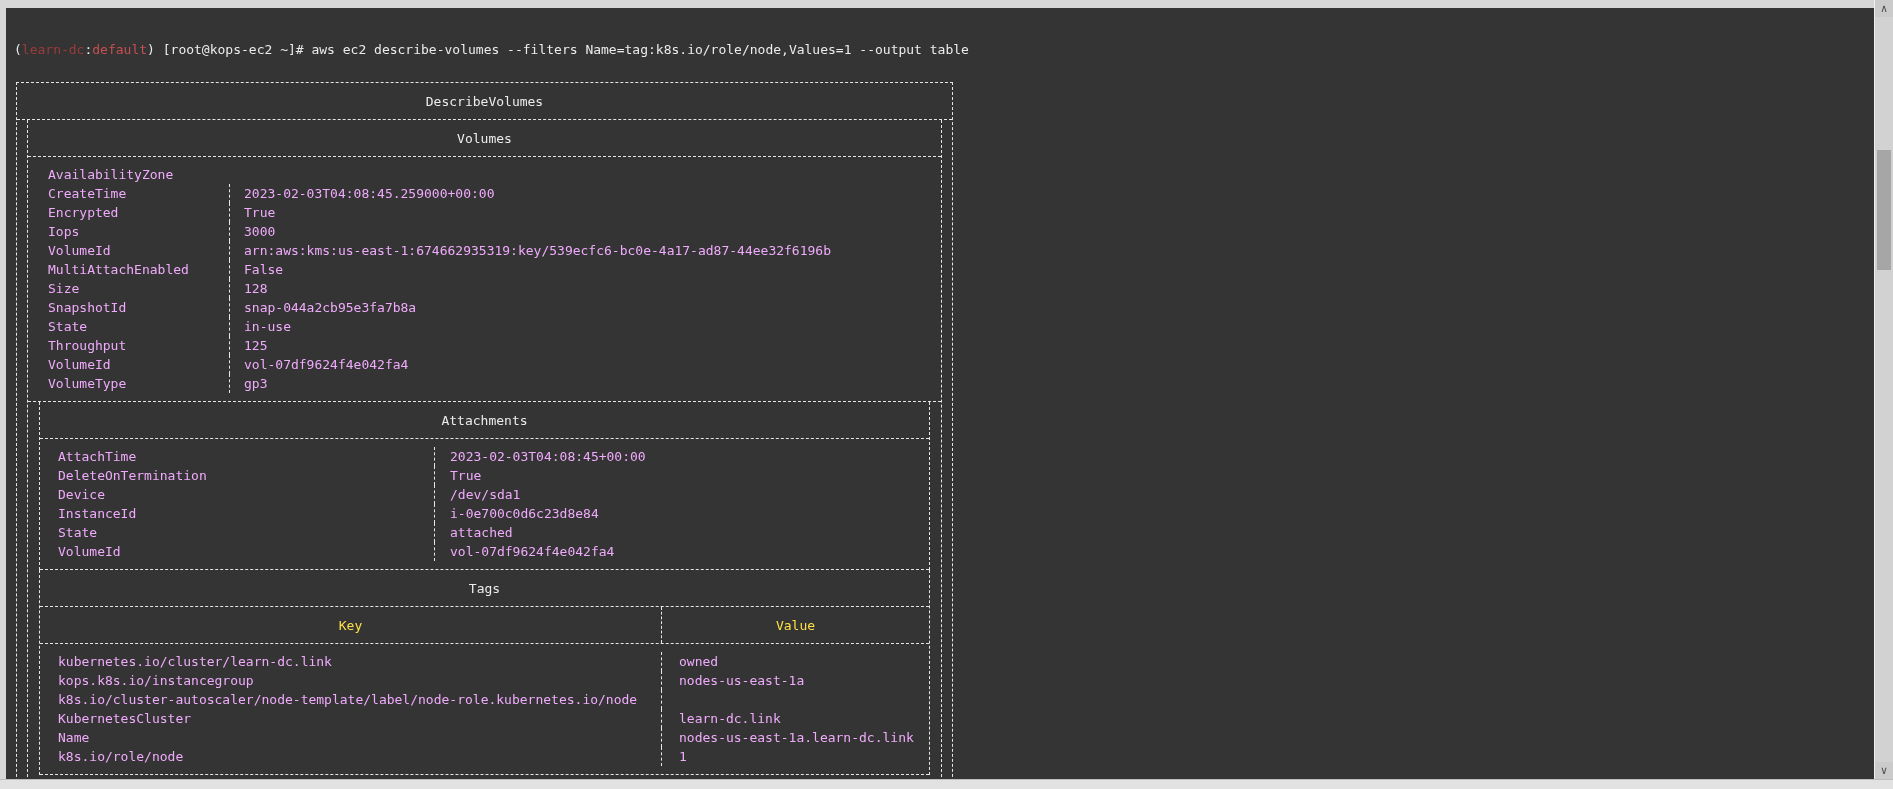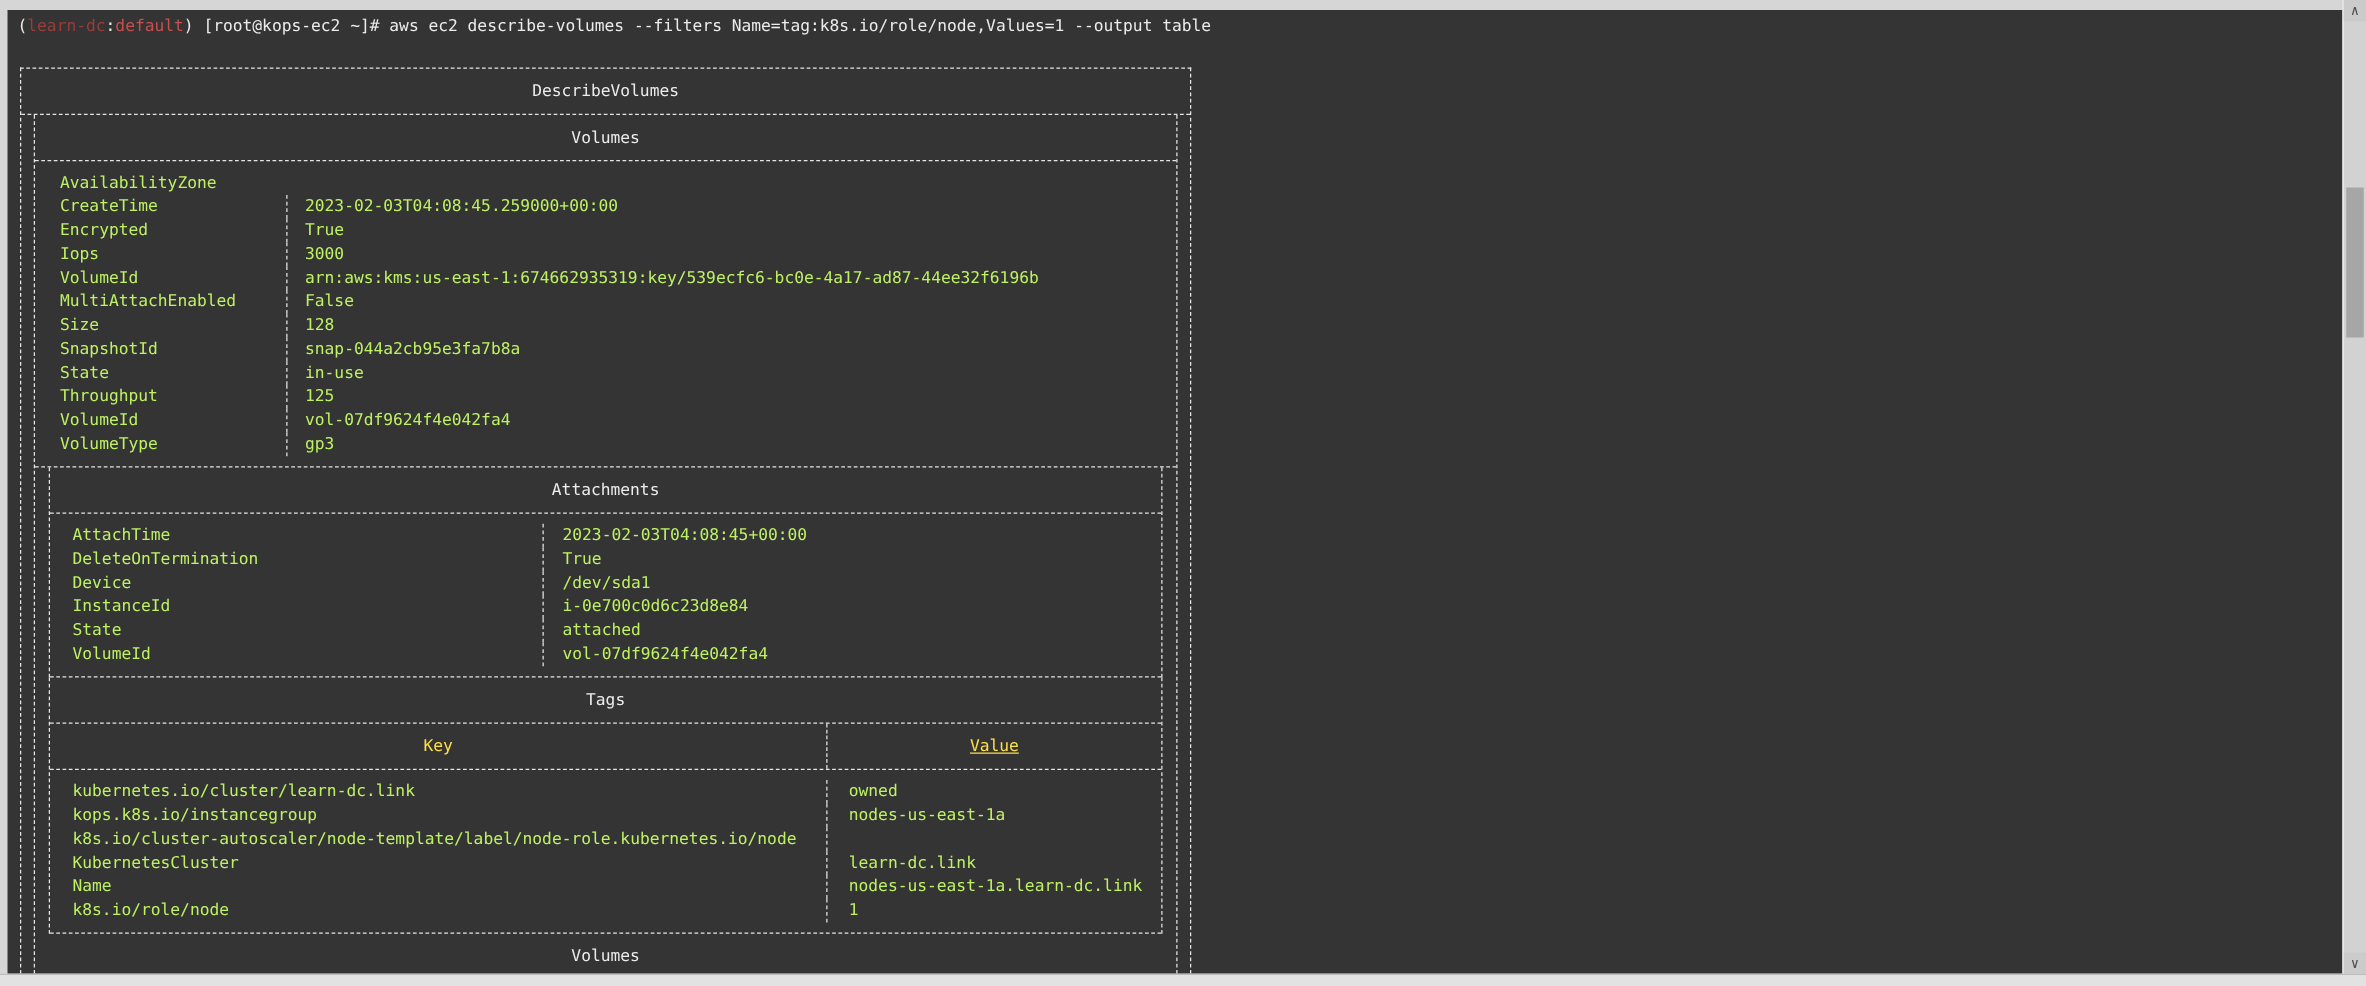--- a/index.html
+++ b/index.html
@@ -13,55 +13,55 @@
   
   .terminal {
     position:absolute; left:6px; top:8px; right:19px; bottom:10px;
     background:#343434;
     color:#ececec;
     font-size:13px; line-height:19px;
     padding:4px 0 0 4px;
     overflow:hidden;
     cursor:text;
   }
-  .prompt-line { white-space:pre; height:19px; margin-left:4px; }
+  .prompt-line { white-space:pre; height:19px; margin-left:4px;margin-top:28px; }
   .p-white { color:#ececec; }
   .p-ctx   { color:#9b3c3c; }
   .p-ns    { color:#c94f4f; }
 
   
   .box0 {
     margin-top:23px; margin-left:6px;
     width:937px;
     border:1px dashed #e6e6e6; border-bottom:none;
   }
   .title-row {
     height:37px; border-bottom:1px dashed #e6e6e6;
     display:flex; align-items:center; justify-content:center;
     color:#ececec;
   }
   .title-row.next { border-bottom:none; }
   .box1 { margin:0 10px; border-left:1px dashed #e6e6e6; border-right:1px dashed #e6e6e6; }
   .box2 { margin:0 11px; border-left:1px dashed #e6e6e6; border-right:1px dashed #e6e6e6; }
 
-  .kv { padding:8px 0; border-bottom:1px dashed #e6e6e6; color:#bef264; }
+  .kv { padding:8px 0; border-bottom:1px dashed #e6e6e6; color:#f0abfc; }
   .kv-row { display:flex; height:19px; white-space:pre; }
   .kv-key   { flex:0 0 auto; }
   .kv-value { flex:1 1 auto; border-left:1px dashed #e6e6e6; }
 
   .kv.vol .kv-key   { flex-basis:201px; padding-left:20px; }
   .kv.vol .kv-value { padding-left:14px; }
   .kv.att .kv-key   { flex-basis:394px; padding-left:18px; }
   .kv.att .kv-value { padding-left:15px; }
   .kv.tag .kv-key   { flex-basis:621px; padding-left:18px; }
   .kv.tag .kv-value { padding-left:17px; }
 
   .tags-header { display:flex; height:37px; border-bottom:1px dashed #e6e6e6; color:#fde047; }
   .tags-header .th-key   { flex:0 0 621px; display:flex; align-items:center; justify-content:center; }
-  .tags-header .th-value { flex:1; border-left:1px dashed #e6e6e6; display:flex; align-items:center; justify-content:center;text-decoration:underline; }
+  .tags-header .th-value { flex:1; border-left:1px dashed #e6e6e6; display:flex; align-items:center; justify-content:center; }
 
   
   .scrollbar {
     position:absolute; top:0; right:0; bottom:10px; width:19px;
     background:#d2d2d2; border-left:1px solid #efefef;
   }
   .sb-btn {
     position:absolute; left:0; width:18px; height:17px;
     display:flex; align-items:center; justify-content:center;
     color:#4c4c4c; font-size:11px; line-height:11px;

